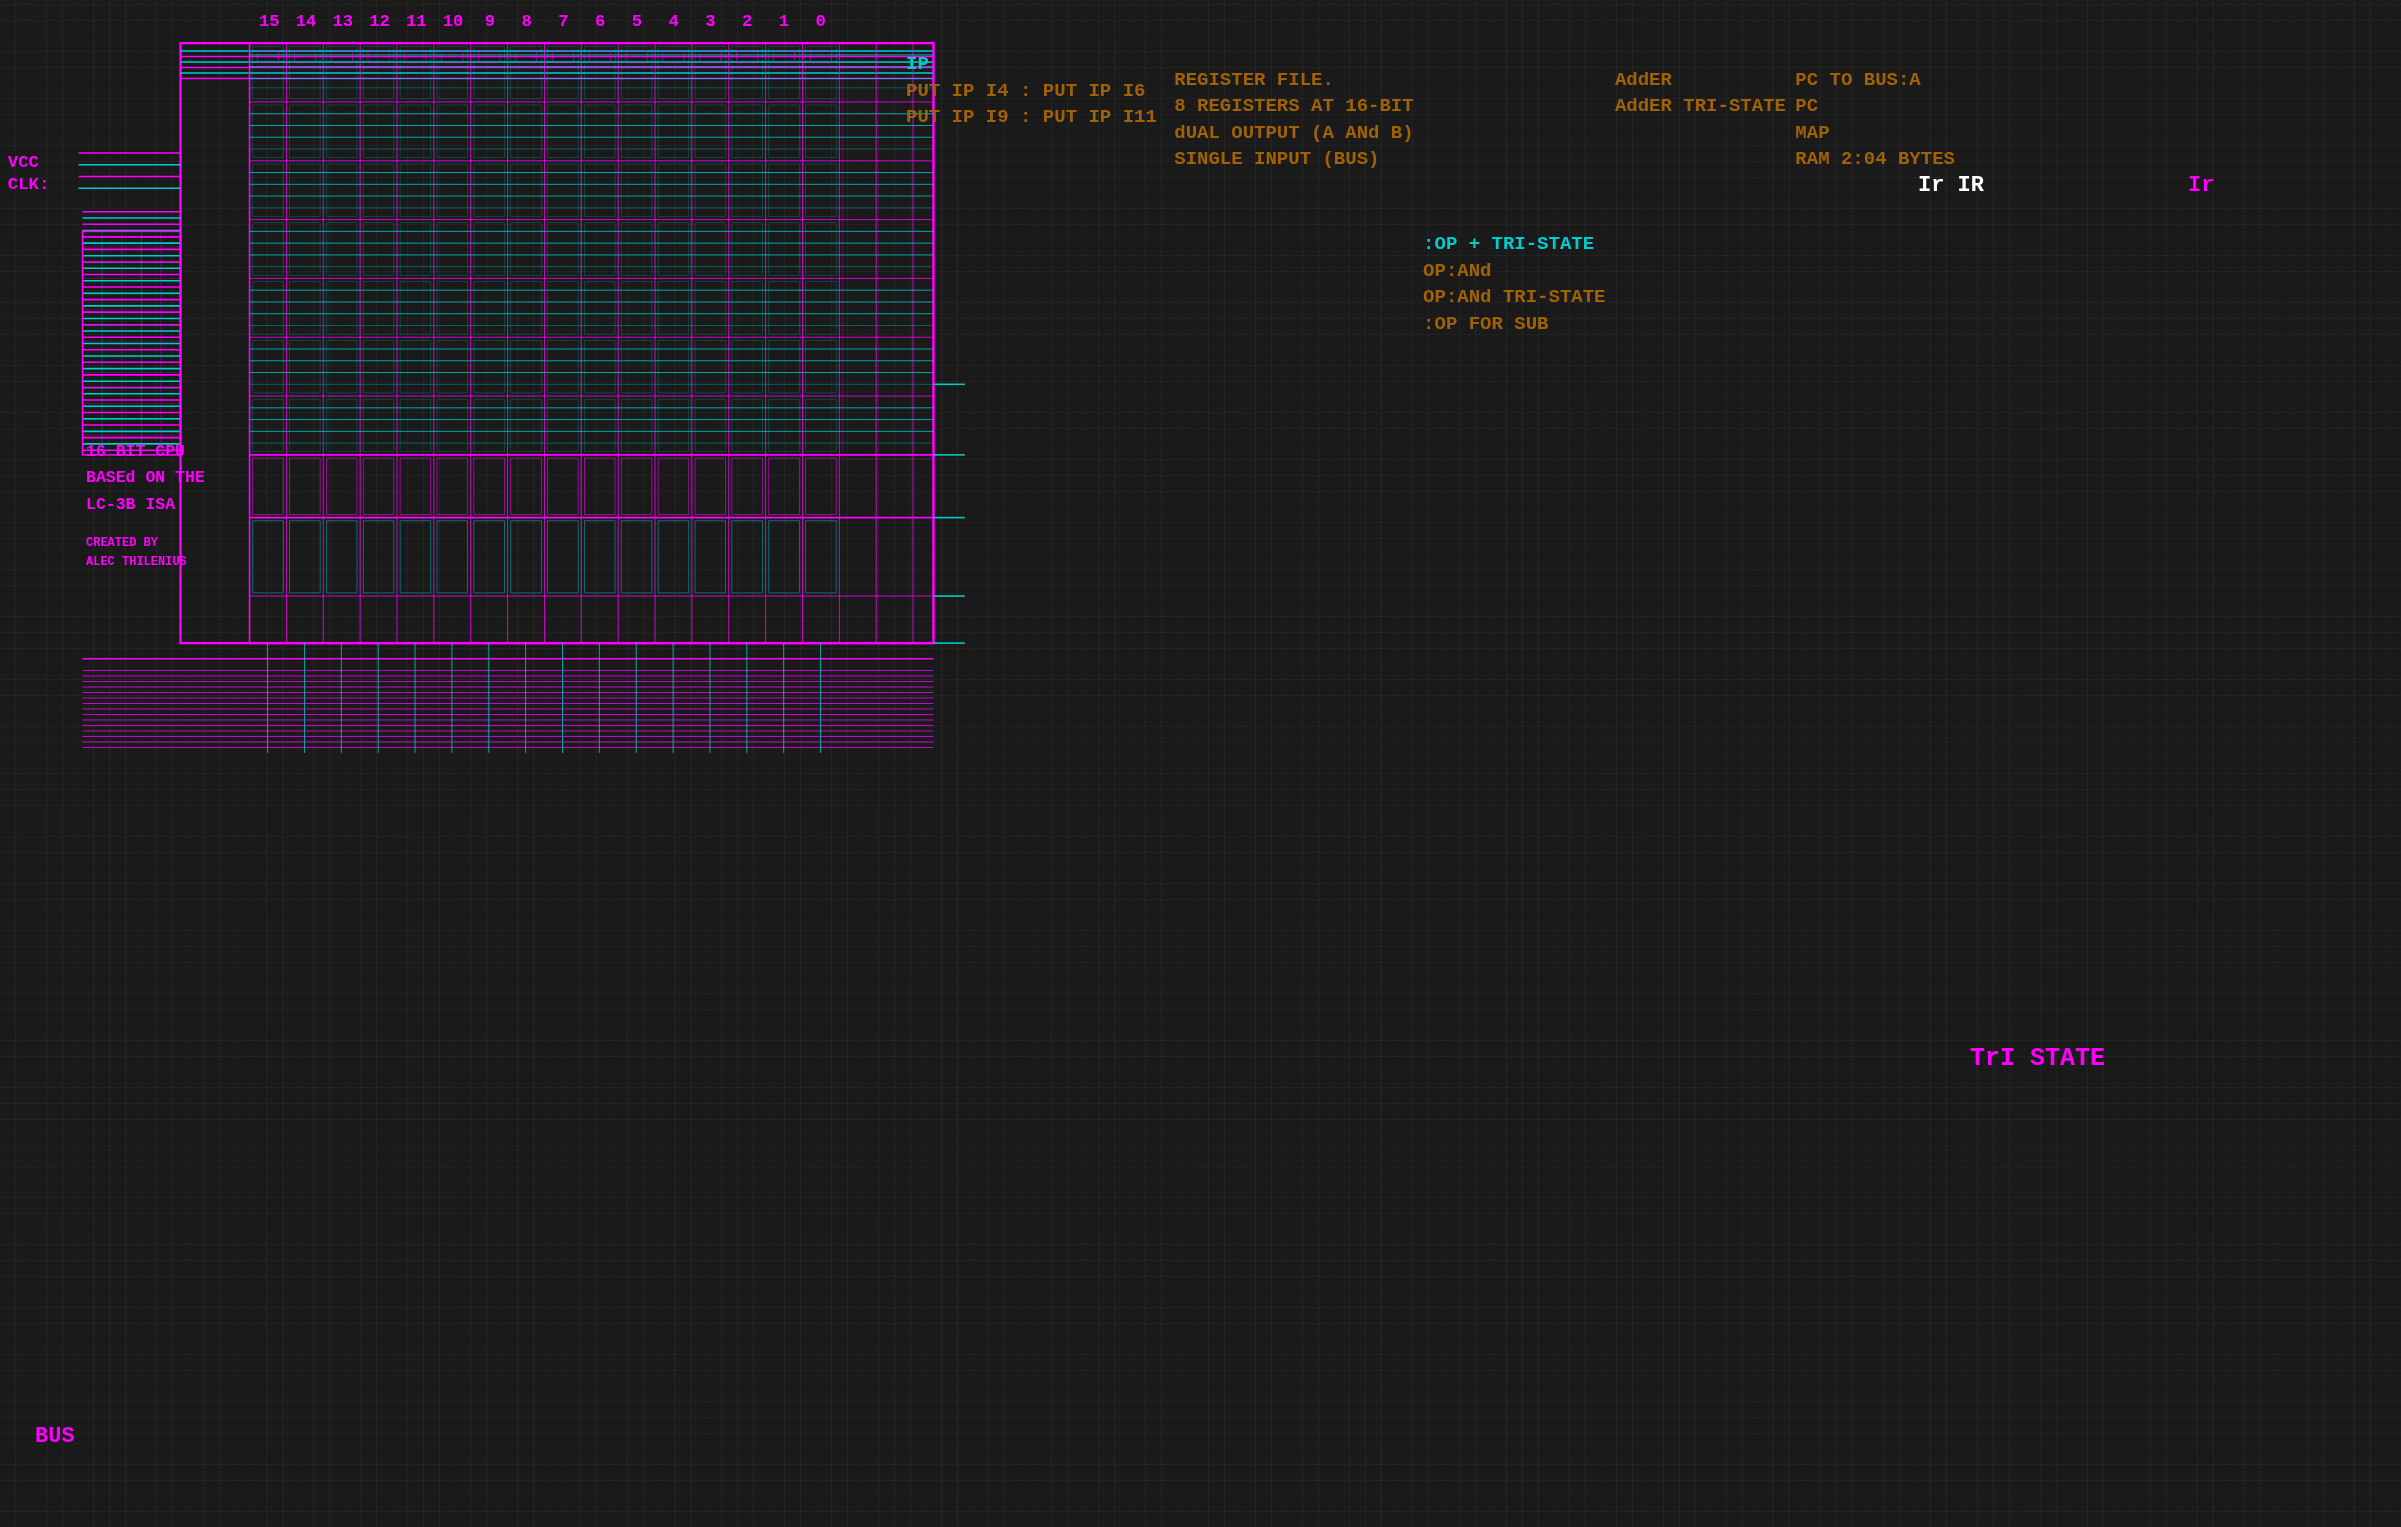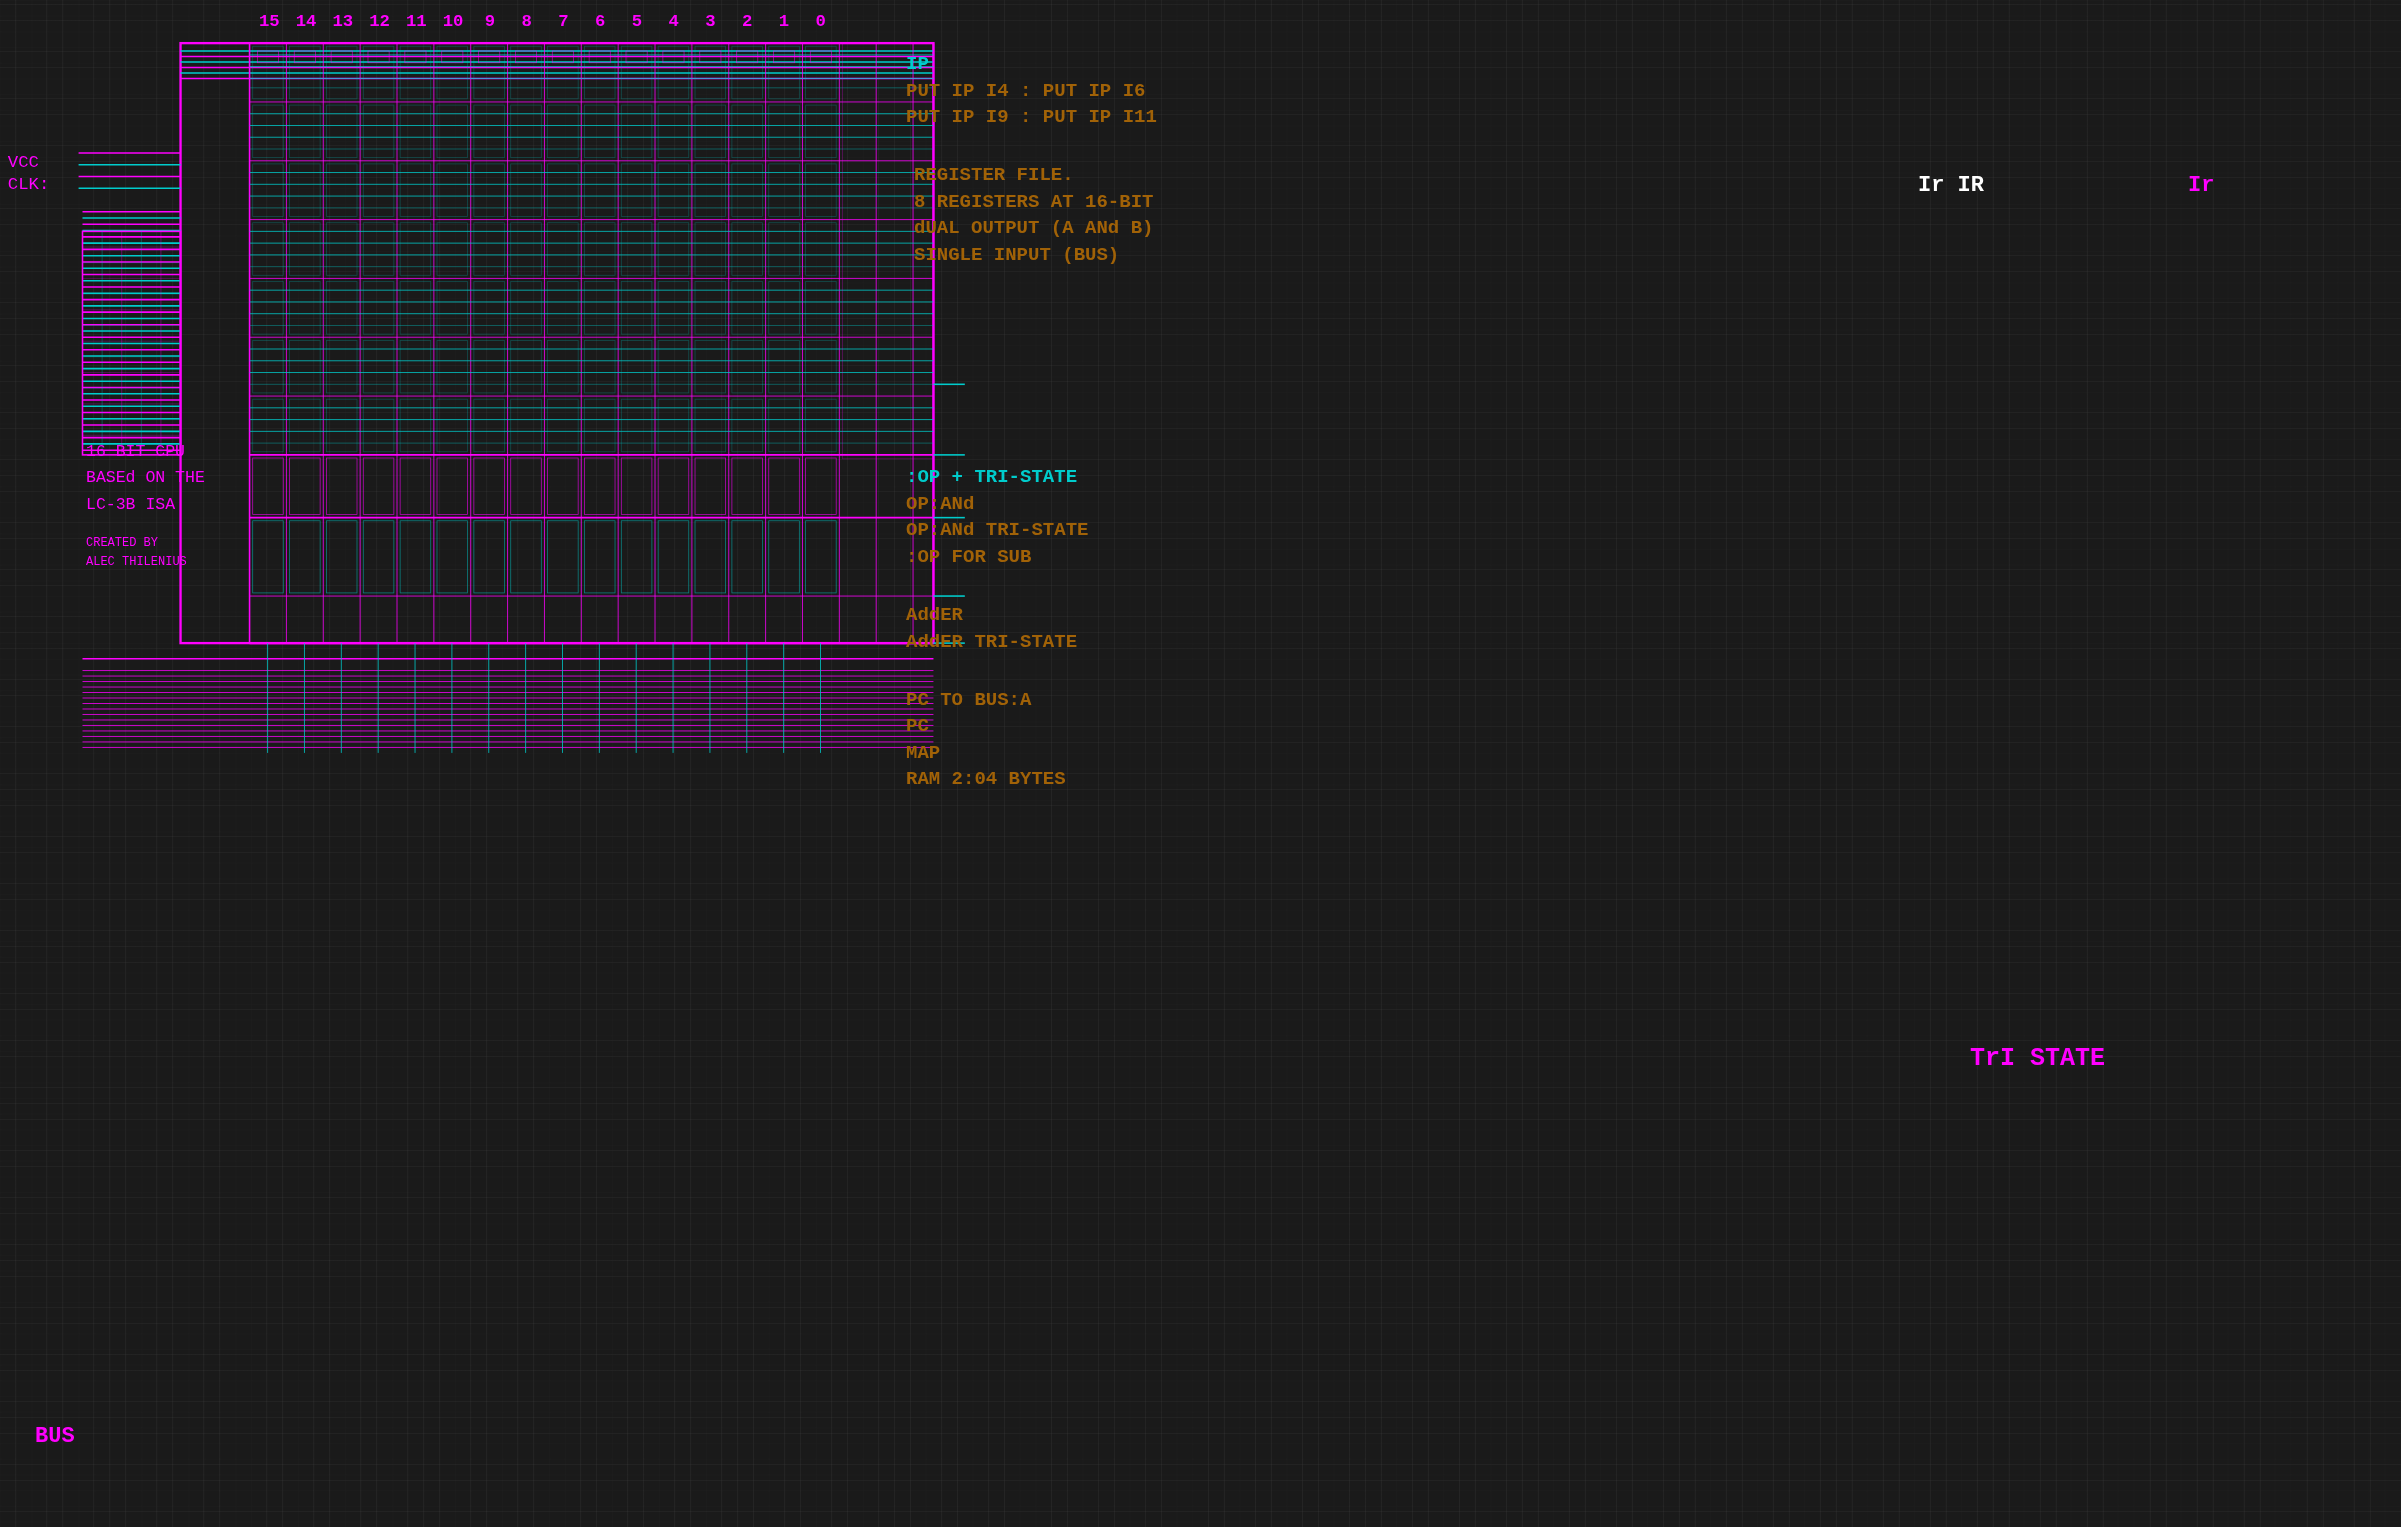--- a/index.html
+++ b/index.html
@@ -43,21 +43,21 @@
       width: 36px;
       text-align: center;
     }
 
     
     .right-labels {
       position: absolute;
       top: 51px;
       left: 906px;
       display: flex;
-      flex-direction: column;
+      flex-direction: row;
       gap: 9.4px;
     }
 
     .label-section {
       margin-bottom: 6.3px;
     }
 
     .label-line {
       color: #a16207;
       font-size: 19px;
@@ -86,21 +86,21 @@
     .left-labels {
       position: absolute;
       top: 153px;
       left: 7.8px;
     }
 
     .left-label {
       color: #ff00ff;
       font-size: 17.3px;
       font-family: 'Courier New', monospace;
-      font-weight: normal;
+      font-weight: bold;
       margin-bottom: 3.1px;
     }
 
     
     .bottom-left-labels {
       position: absolute;
       top: 439px;
       left: 86px;
     }
 

